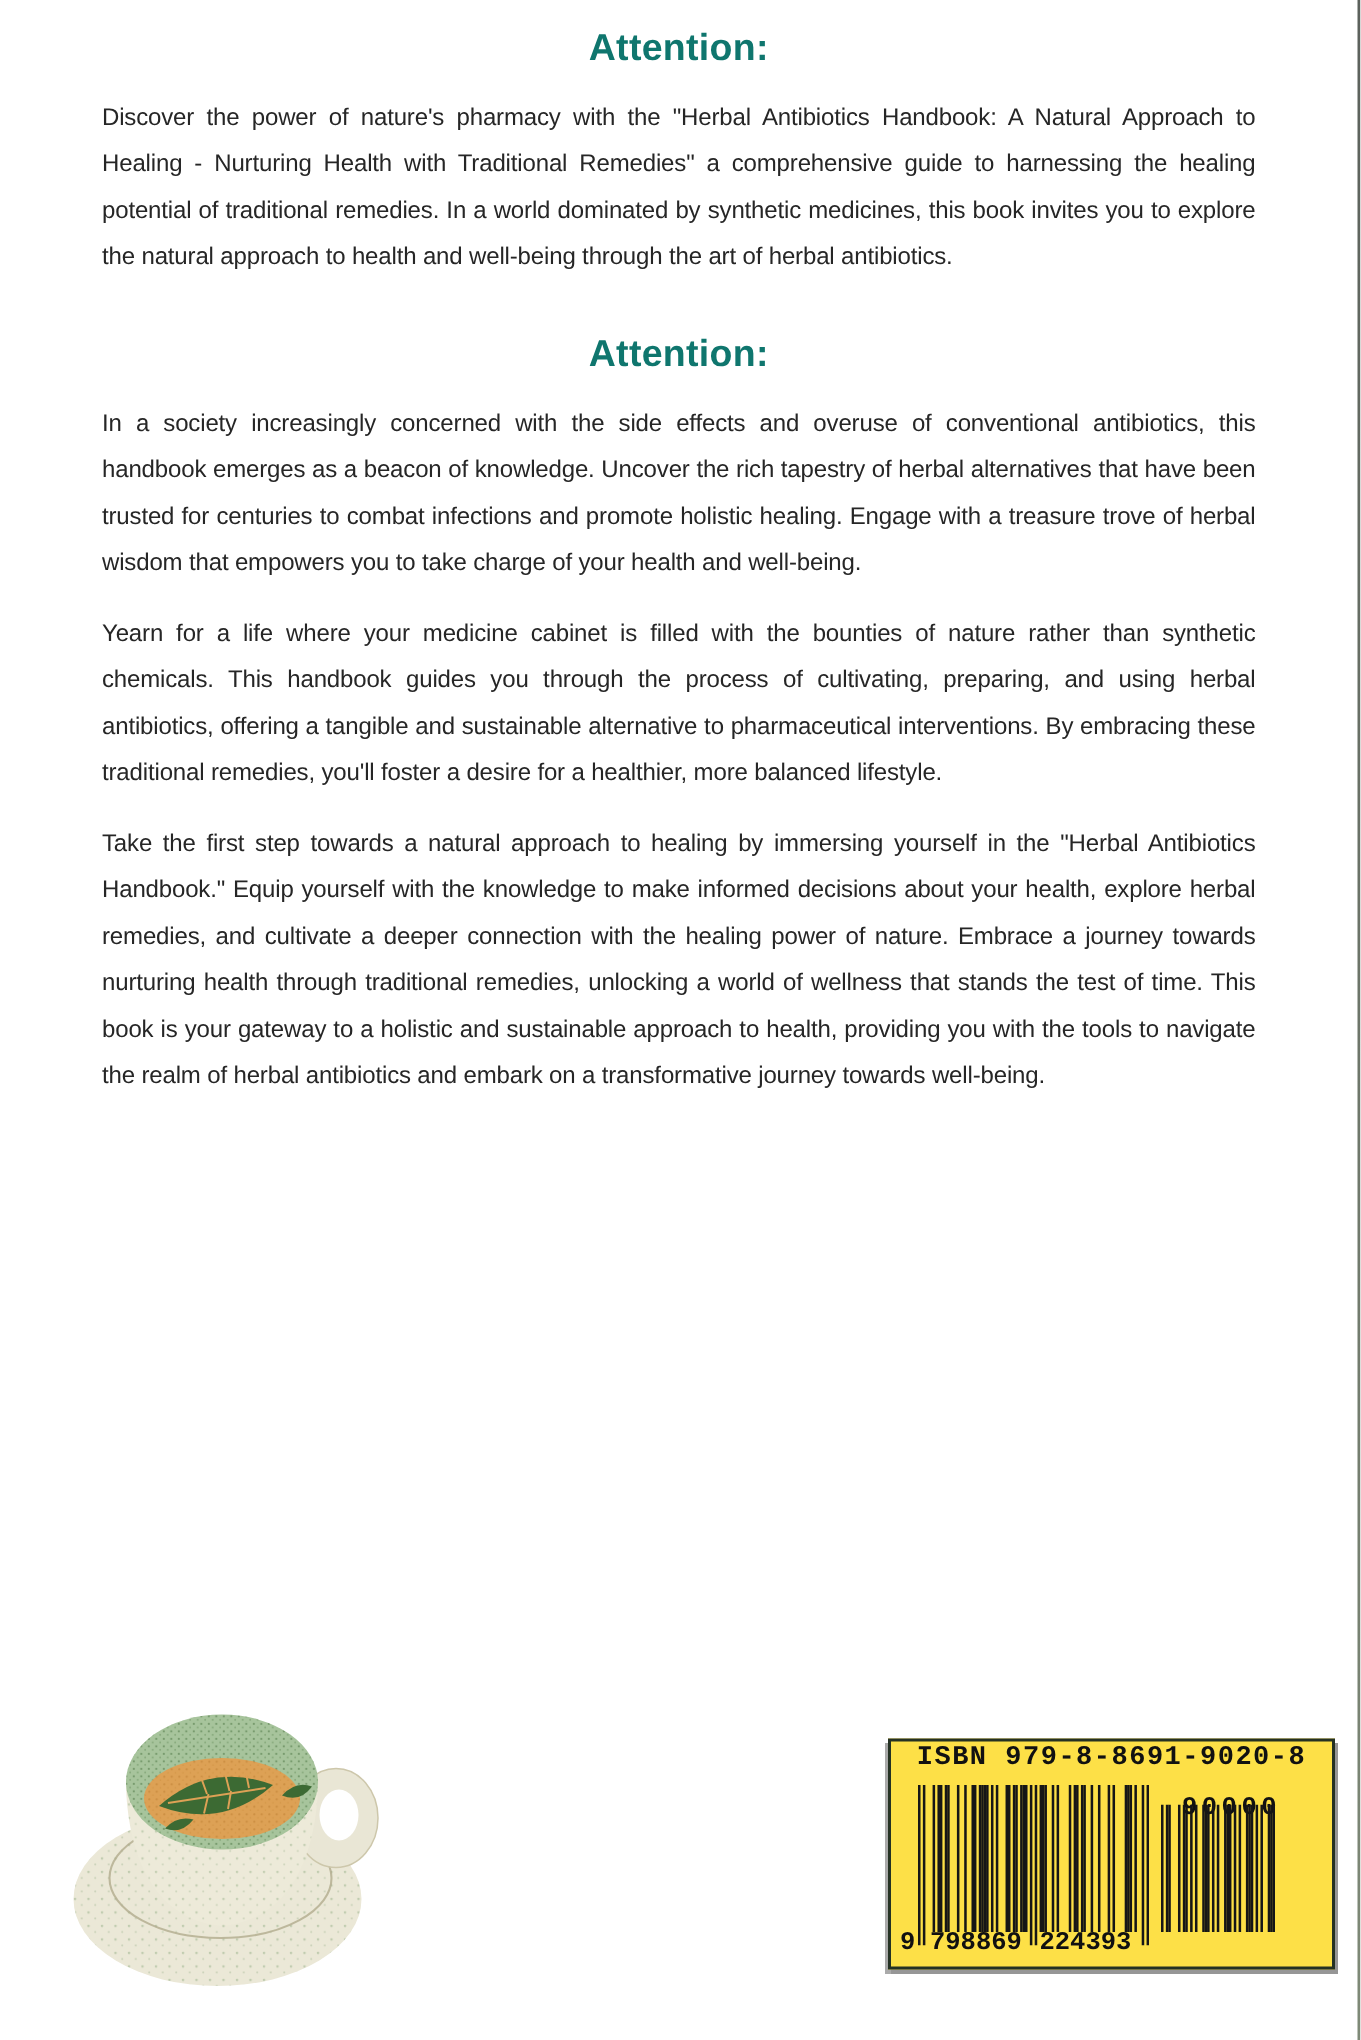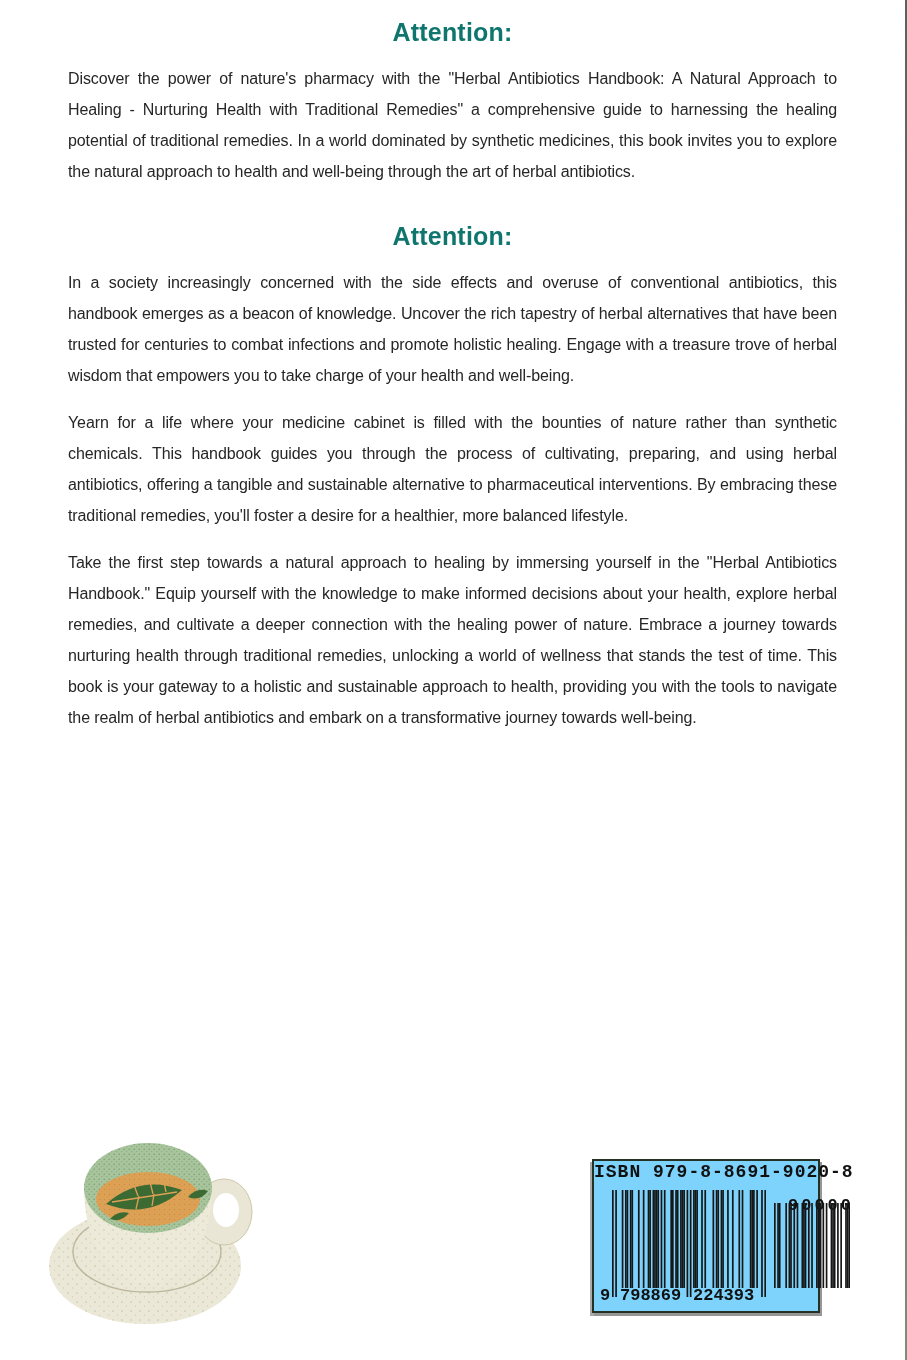--- a/index.html
+++ b/index.html
@@ -24,22 +24,22 @@
   section:first-child h2 { margin-top: 4px; }
   section p {
     font-size: 16px; line-height: 31px; margin: 16px;
     text-align: justify; color: #262626; letter-spacing: -0.1px;
   }
   
   .teacup { position: absolute; left: 48px; top: 1138px; width: 212px; height: 198px; }
   
   .barcode-box {
     position: absolute; left: 592px; top: 1159px;
-    width: 228px; height: 154px; box-sizing: border-box;
-    background: #7dd3fc; border: 2px solid #243123;
+    width: 298px; height: 154px; box-sizing: border-box;
+    background: #fde047; border: 2px solid #243123;
     box-shadow: 2px 3px 0 #969696, -2px 3px 0 #aaaaaa;
   }
   .isbn-line {
     position: absolute; top: 1px; left: 0; right: 0;
     text-align: center;
     font-family: "Liberation Mono", monospace;
     font-size: 18px; font-weight: 700; letter-spacing: 1px;
     color: #111111; white-space: nowrap;
   }
   .main-bars { position: absolute; left: 18px; top: 29px; }

